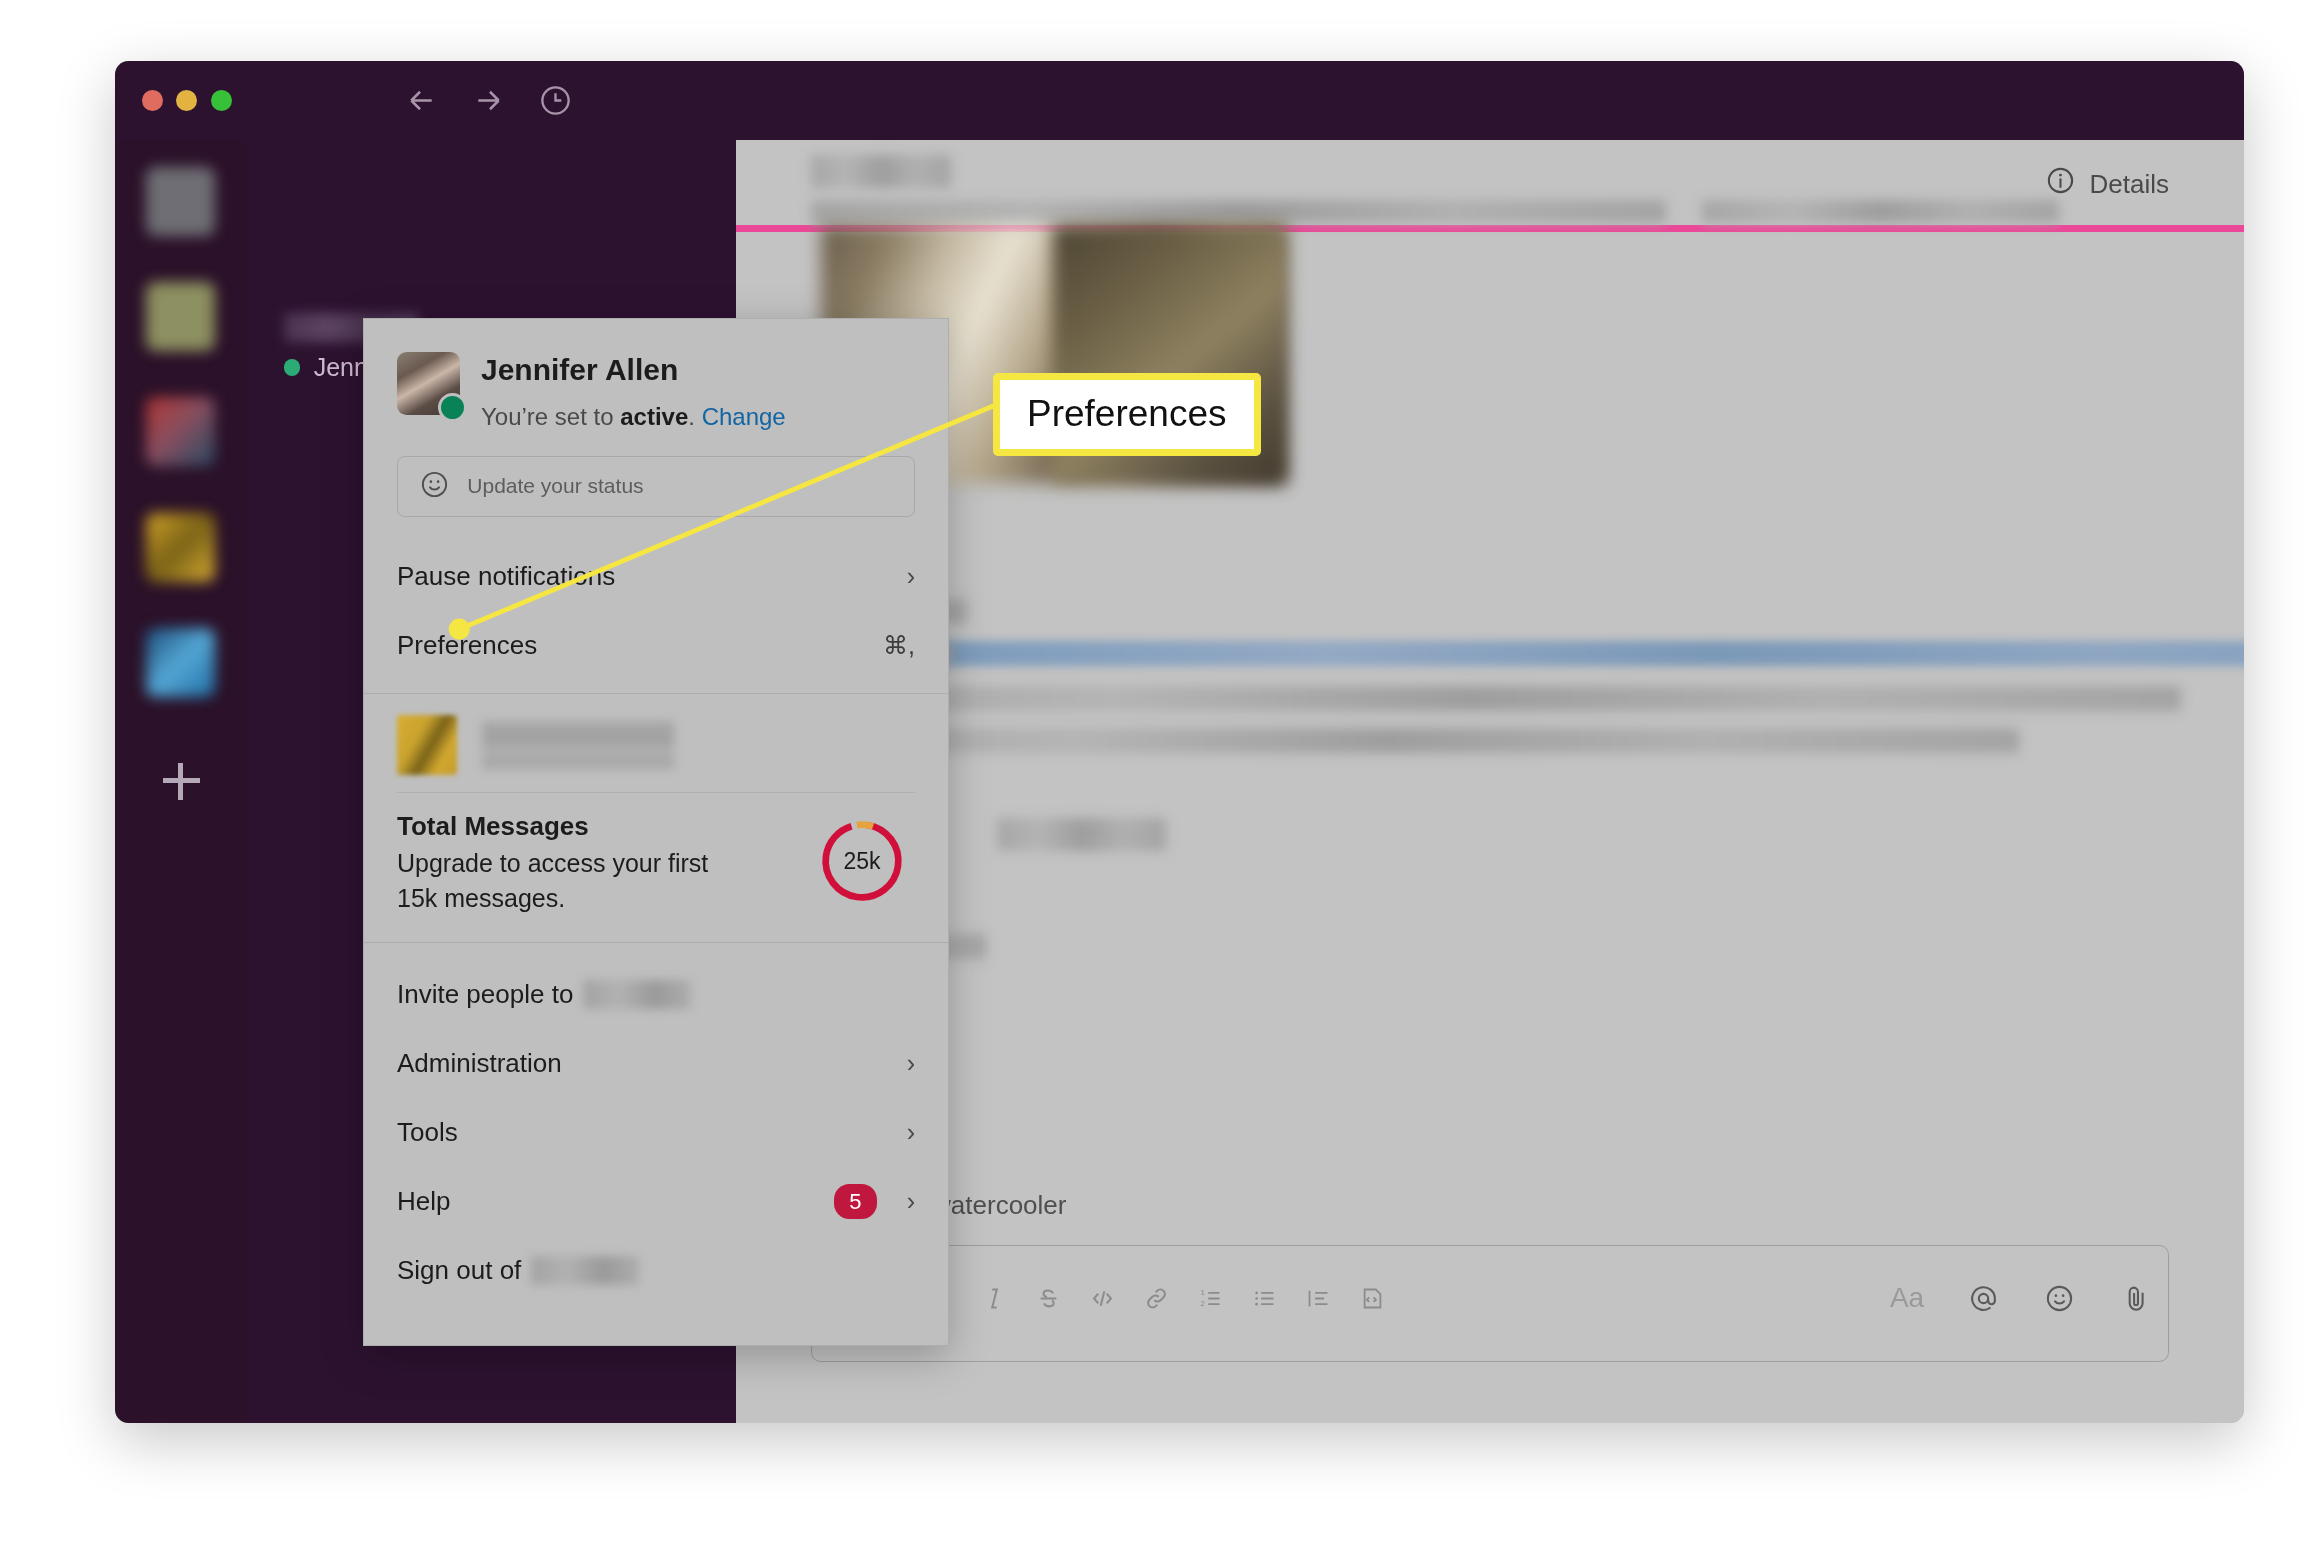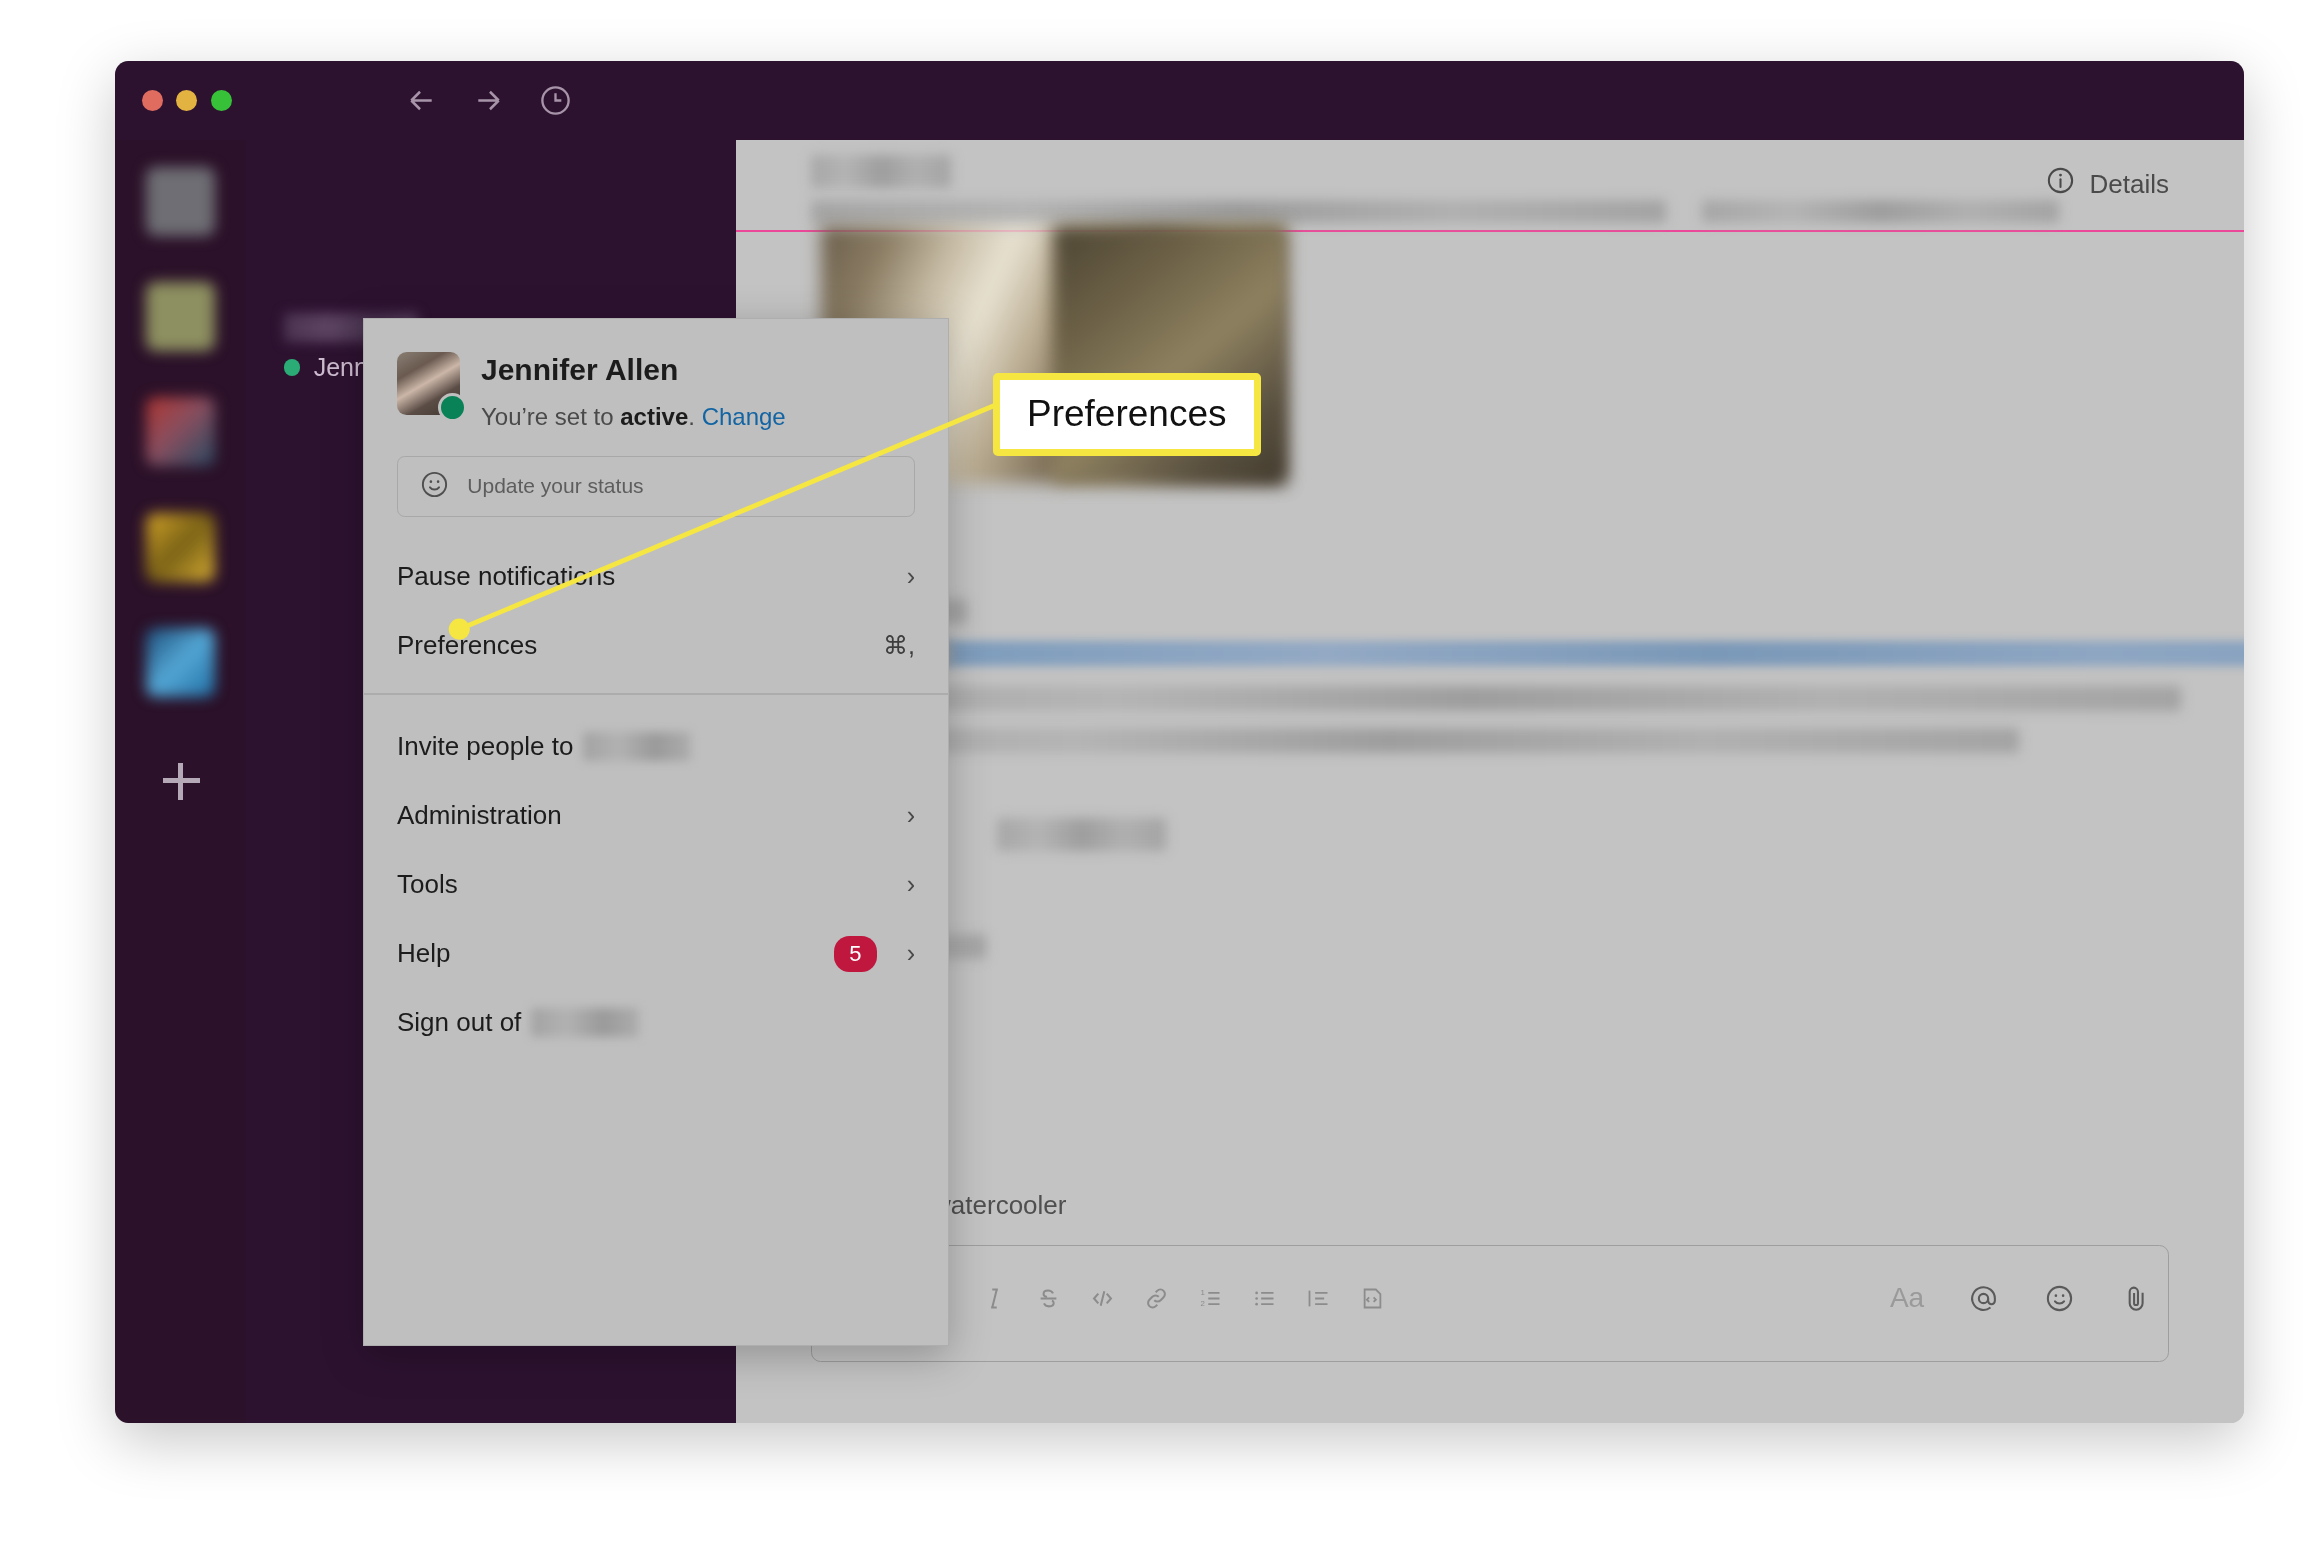--- a/index.html
+++ b/index.html
@@ -112,21 +112,21 @@
     background: #171019;
   }
 
   
   .main {
     position: absolute; left: 621px; top: 79px; right: 0; bottom: 0;
     background: #c3c3c3;
   }
   .ch-header {
     position: absolute; left: 0; top: 0; right: 0; height: 92px;
-    background: #c3c3c3; border-bottom: 2px solid #ec4899;
+    background: #c3c3c3; border-bottom: 7px solid #ec4899;
   }
   .blur-gray {
     position: absolute; border-radius: 2.9px;
     background: linear-gradient(90deg,#a6a6a6,#b4b4b4,#9d9d9d,#b0b0b0,#a3a3a3);
     filter: blur(5.8px);
   }
   .blur-blue {
     position: absolute; border-radius: 2.9px;
     background: linear-gradient(90deg,#7d9cbc,#93a9c4,#7a98b8,#8ea6c2,#7f9dbd);
     filter: blur(4.8px);
@@ -505,20 +505,36 @@
         <span class="chev">›</span>
       </div>
       <div class="mitem">
         <span>Preferences</span>
         <span class="short">⌘,</span>
       </div>
 
       <div style="height:13.4px;"></div>
       <div class="mdiv"></div>
 
+      <div class="msg-sec">
+        <div class="ws-row">
+          <div class="ws-ico"></div>
+          <div class="ws-blur2"></div>
+        </div>
+        <div style="height:1px;background:#b0b0b0;margin:9.6px 0 17.3px 0;"></div>
+        <div class="tm-title">Total Messages</div>
+        <div class="tm-sub">Upgrade to access your first 15k messages.</div>
+        <div class="donut">
+          <svg width="88" height="88" viewBox="0 0 92 92">
+            <circle cx="46" cy="46" r="38" fill="none" stroke="#d0103a" stroke-width="7" stroke-dasharray="222 239" stroke-dashoffset="0" transform="rotate(-82 46 46)"></circle>
+            <circle cx="46" cy="46" r="38" fill="none" stroke="#e6a23c" stroke-width="7" stroke-dasharray="17 239" transform="rotate(-98 46 46)"></circle>
+          </svg>
+          <div class="donut-label">25k</div>
+        </div>
+      </div>
 
       <div class="mdiv"></div>
       <div style="height:17.3px;"></div>
 
       <div class="mitem">
         <span>Invite people to</span>
         <span class="inline-blur"></span>
       </div>
       <div class="mitem">
         <span>Administration</span>

